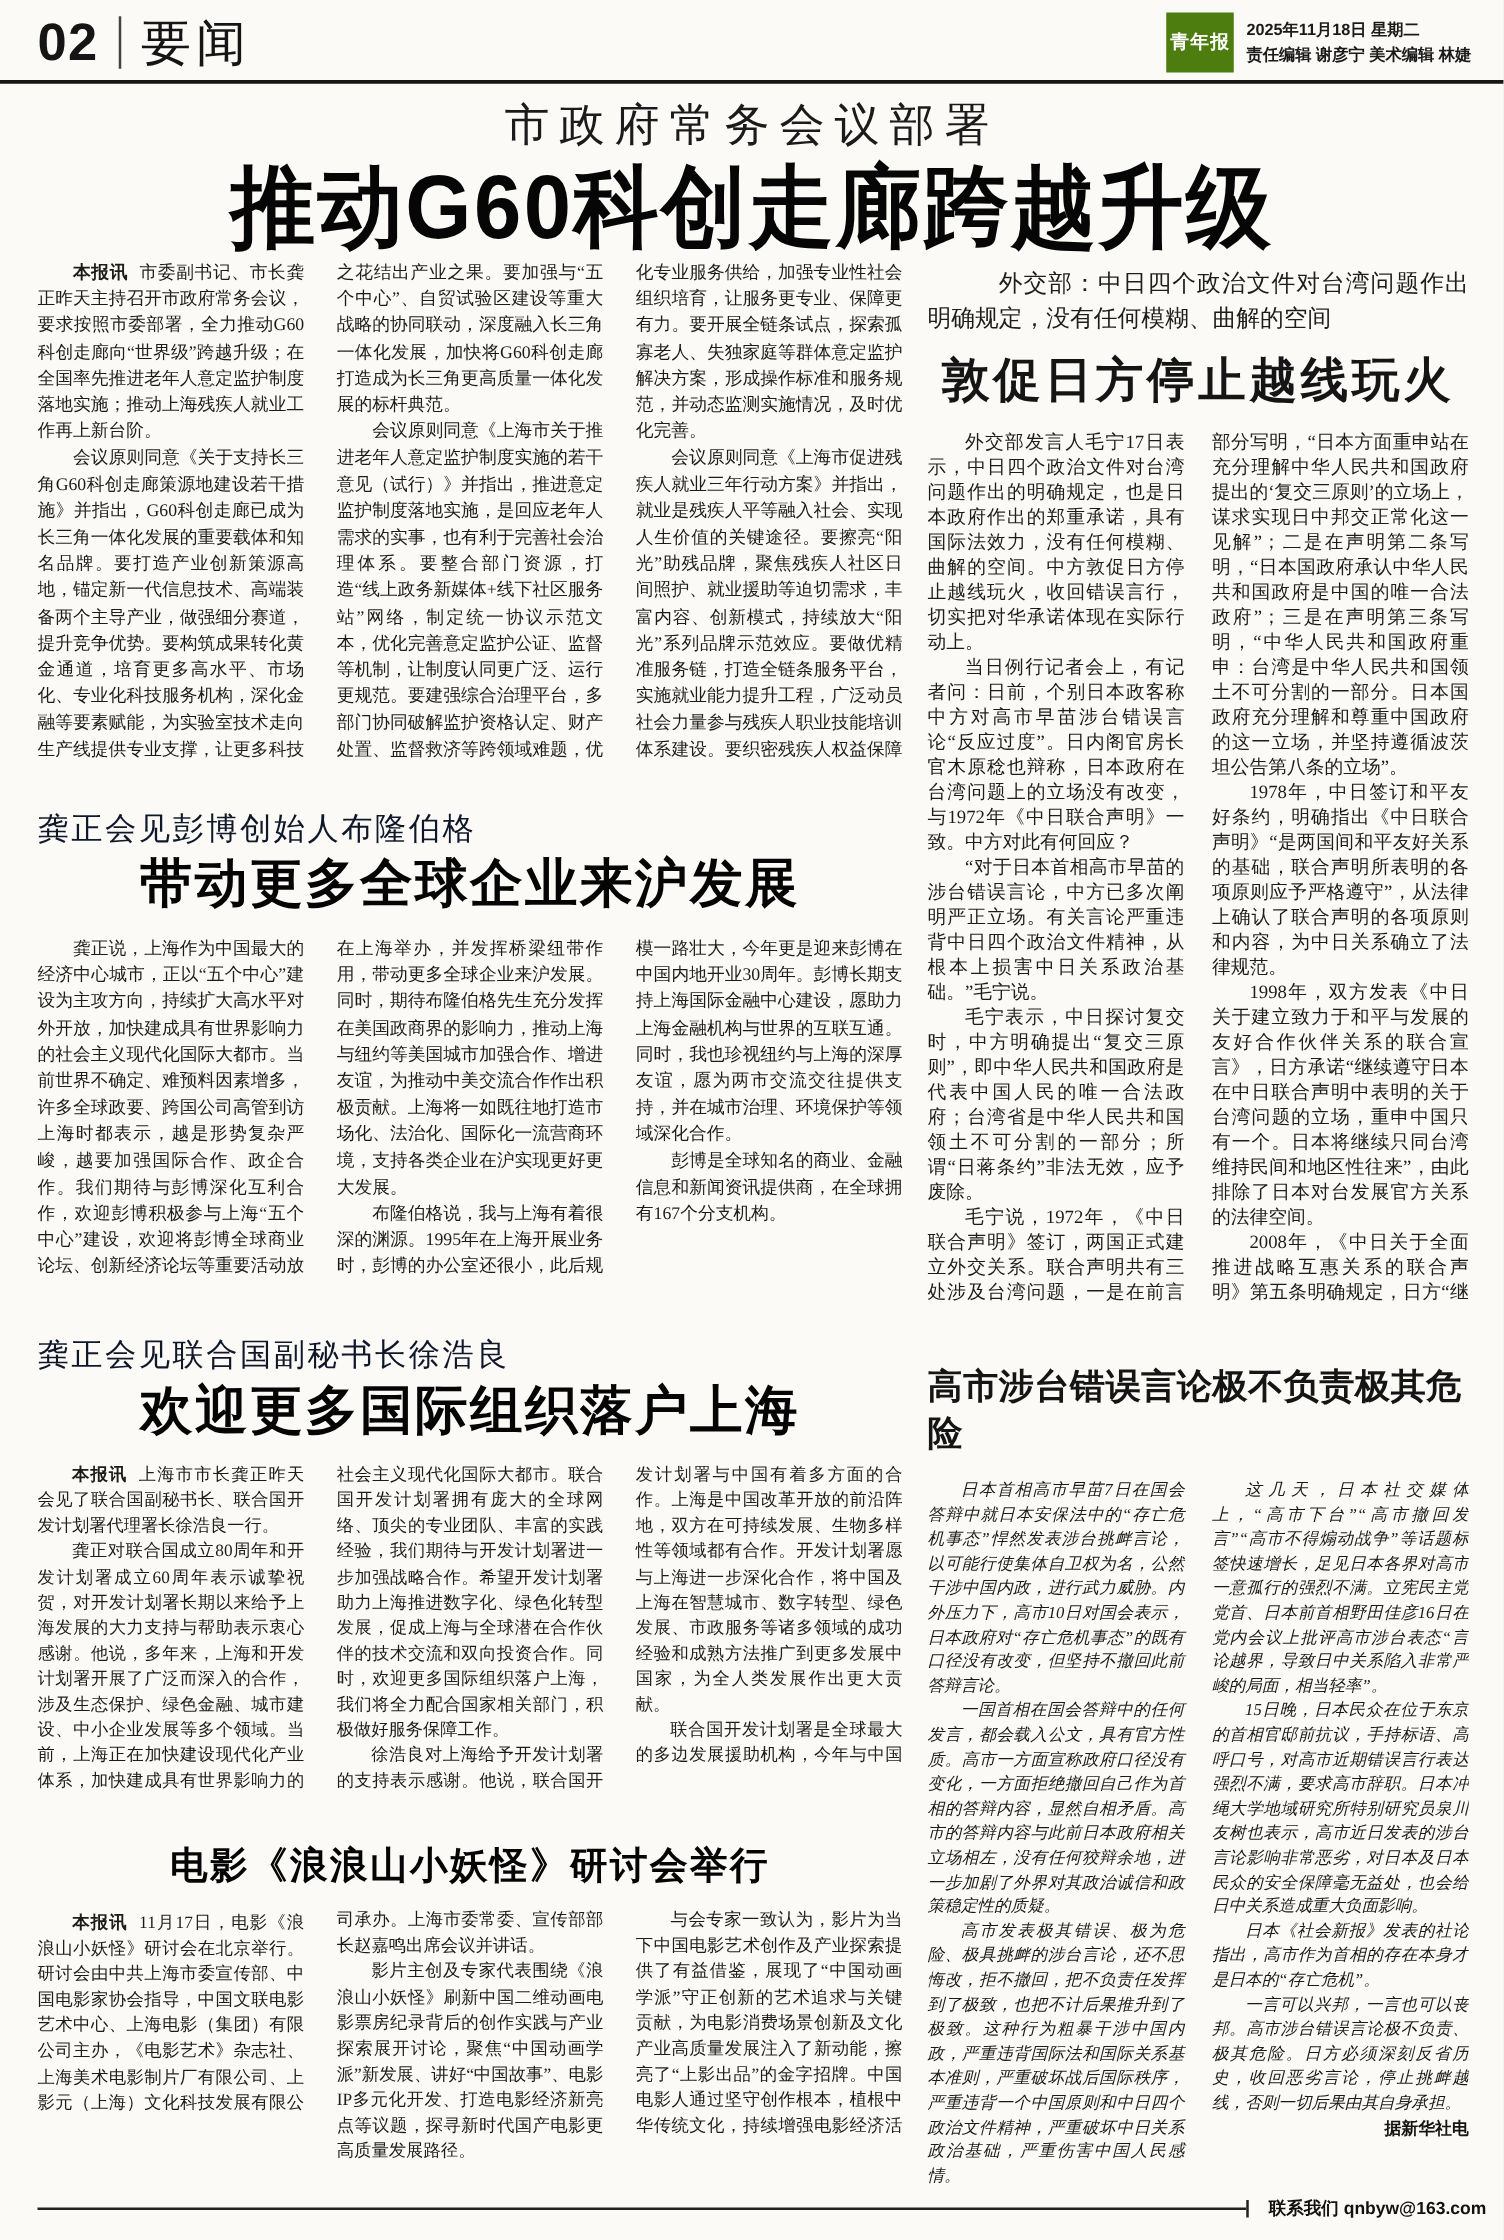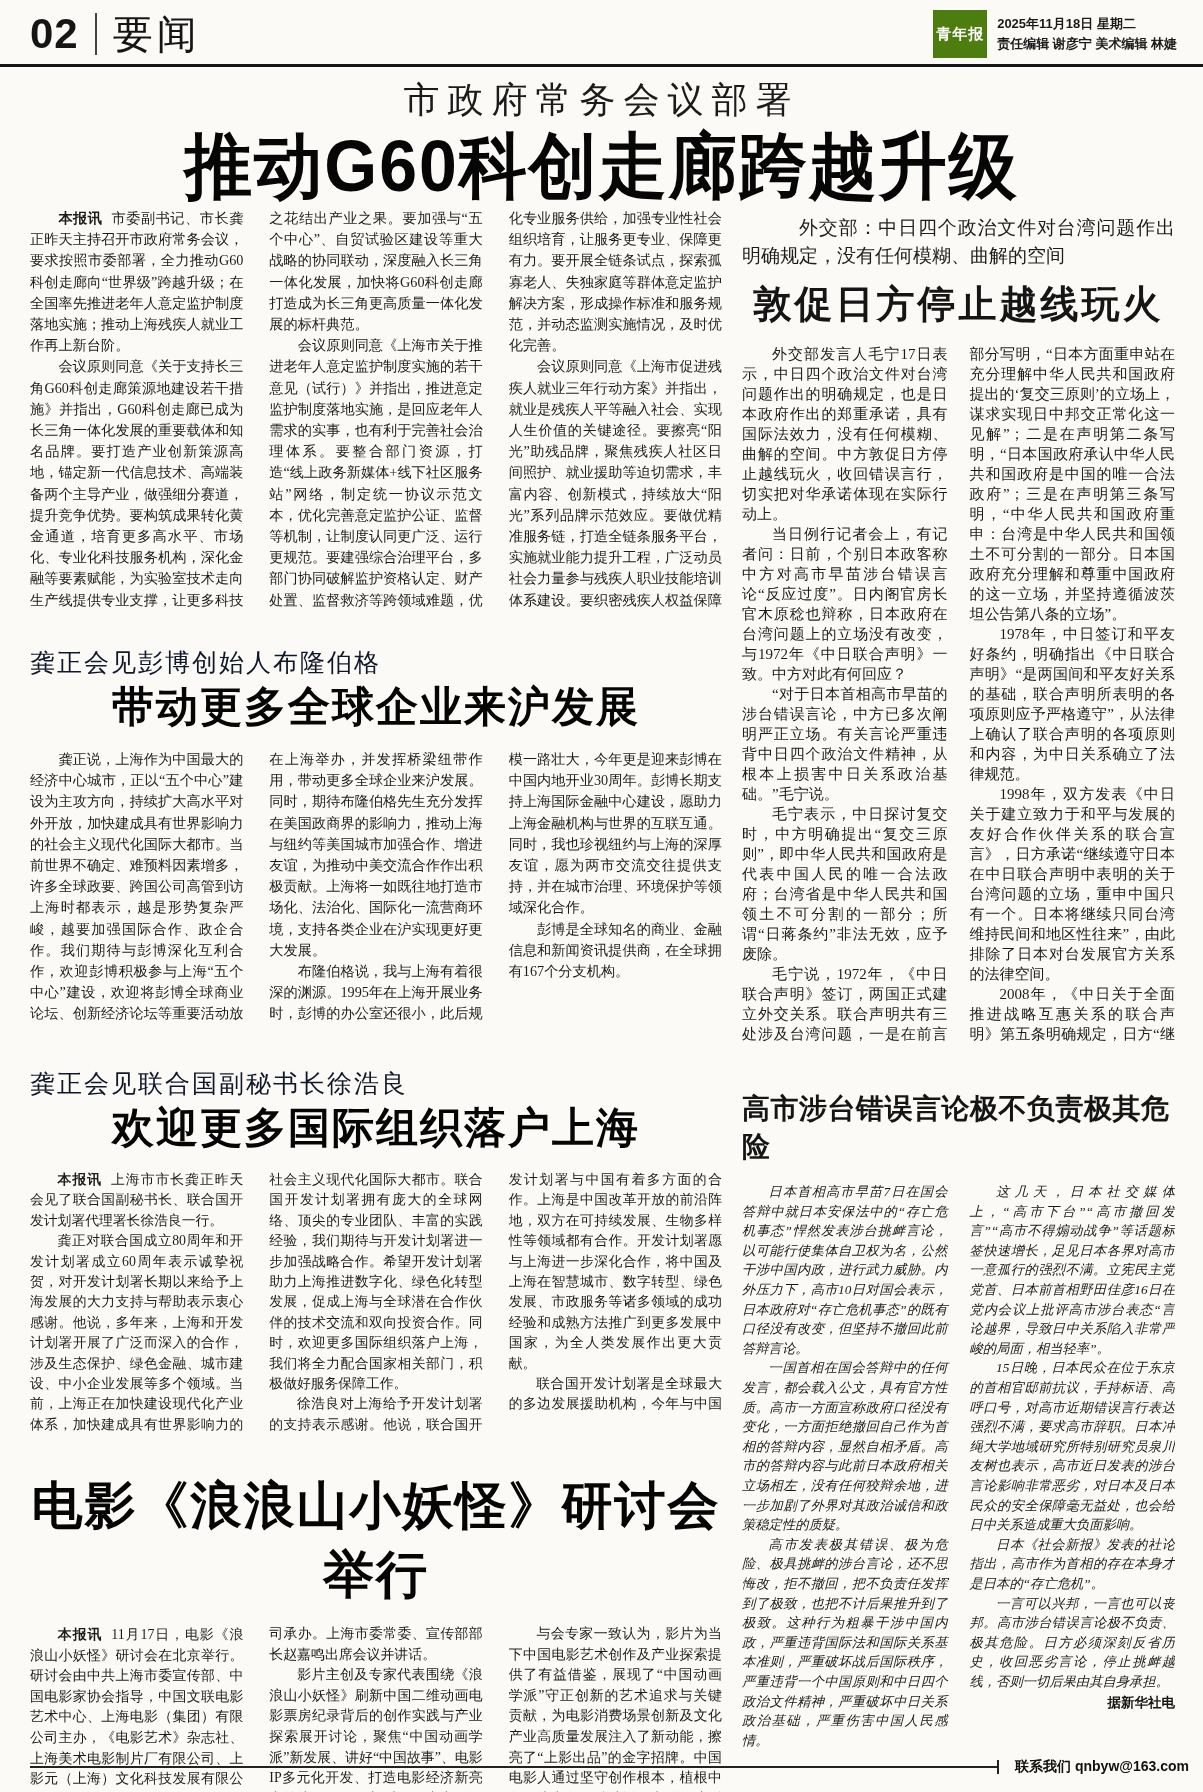--- a/index.html
+++ b/index.html
@@ -44,21 +44,21 @@
 
   
   .leftcol { position:absolute; left:30px; top:208px; width:692px; }
   .lead-body { column-count:3; column-gap:26px; height:422px; }
   .sec-blm { margin-top:16px; }
   .blm-body { margin-top:14px; column-count:3; column-gap:26px; height:298px; }
   .sec-undp { margin-top:20px; }
   .undp-body { margin-top:14px; column-count:3; column-gap:26px; height:278px; }
   .undp-body .p { font-size:13.8px; line-height:20.4px; }
   .sec-movie { margin-top:24px; }
-  .movie-head { font-size:51px; }
+  .movie-head { font-size:30px; }
   .movie-body { margin-top:14px; column-count:3; column-gap:26px; height:206px; }
   .movie-body .p { font-size:13.9px; line-height:20.6px; }
 
   
   .rightcol { position:absolute; left:742px; top:214px; width:433px; }
   .mofa-kicker { font-family:"Liberation Sans", sans-serif; font-size:19px; line-height:1.45;
                  text-align:justify; text-indent:3em; color:#1d1d1d; }
   .mofa-head { margin-top:10px; font-family:"Liberation Sans", sans-serif; font-size:38px;
                font-weight:800; letter-spacing:3px; text-align:center; }
   .mofa-body { margin-top:14px; column-count:2; column-gap:22px; height:702px; }

